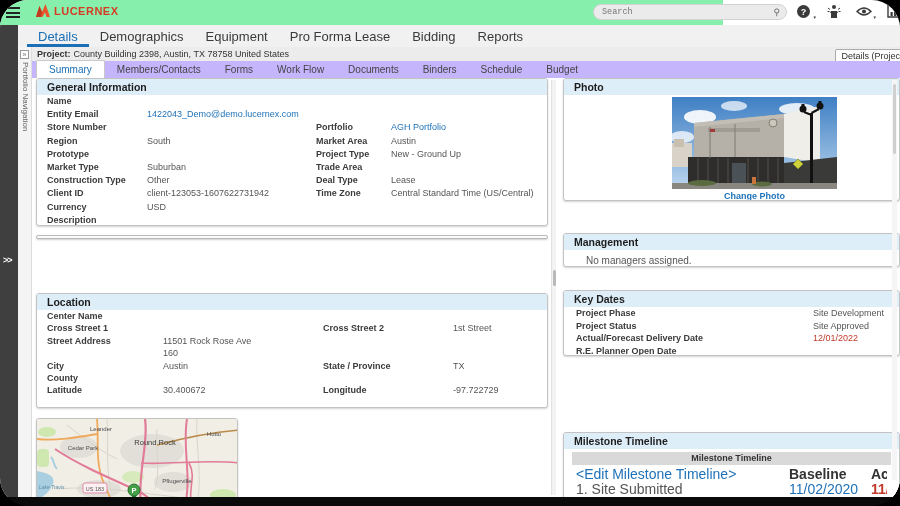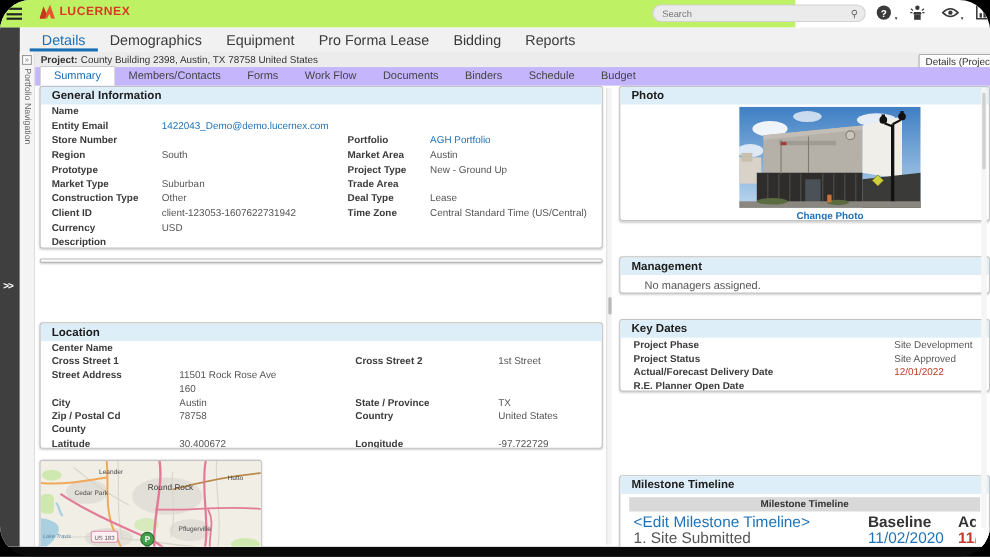--- a/index.html
+++ b/index.html
@@ -1,27 +1,27 @@
 <!DOCTYPE html>
 <html><head>
 <meta charset="utf-8">
 <style>
   html,body{margin:0;padding:0;background:#000;}
   *{box-sizing:border-box;font-family:"Liberation Sans", sans-serif;}
   .frame{position:relative;width:900px;height:506px;background:#0a0a0a;border-radius:28px;overflow:hidden;}
   .app{position:absolute;top:0;left:0;width:900px;height:497px;background:#fff;overflow:hidden;}
 
   
-  .topbar{position:absolute;top:0;left:0;width:723px;height:25px;background:#bef264;display:flex;align-items:center;}
+  .topbar{position:absolute;top:0;left:0;width:723px;height:25px;background:#86efac;display:flex;align-items:center;}
   .hamburger{position:absolute;left:6px;top:7px;width:14px;height:11px;display:flex;flex-direction:column;justify-content:space-between;cursor:pointer;}
   .hamburger span{display:block;height:2px;background:#222;}
   .logo{position:absolute;left:36px;top:4px;display:flex;align-items:center;gap:4px;}
   .logo-text{font-size:11px;font-weight:bold;color:#d63b25;letter-spacing:.5px;}
   .searchpill{position:absolute;left:593px;top:4px;width:194px;height:16px;background:#ebebeb;border:1px solid #d2d2d2;border-radius:9px;display:flex;align-items:center;padding:0 6px;}
-  .searchpill input{flex:1;border:none;background:transparent;outline:none;font-size:8.5px;color:#555;}
+  .searchpill input{flex:1;border:none;background:transparent;outline:none;font-size:8.5px;color:#555;font-family:Liberation Mono, monospace;}
   .searchpill .mag{font-size:9px;color:#666;line-height:1;}
   .topicons{position:absolute;left:795px;top:3px;display:flex;gap:13px;align-items:center;}
   .ticon{position:relative;width:17px;height:17px;display:flex;align-items:center;justify-content:center;cursor:pointer;}
   .caret{position:absolute;right:-4px;bottom:0;font-size:5px;color:#444;}
 
   
   .navbar{position:absolute;top:25px;left:18px;right:0;height:22px;background:#f1f1f1;display:flex;align-items:flex-end;padding-left:9px;}
   .navtab{font-size:13px;color:#3a3a3a;padding:2px 11px 3px 11px;cursor:pointer;white-space:nowrap;}
   .navtab.active{color:#1b6fb5;border-bottom:3px solid #1b6fb5;padding-bottom:0;}
 
@@ -269,26 +269,20 @@
           <span class="lbl"></span>
           <span class="val">160</span>
           <span class="lbl"></span>
           <span class="val"></span>
         </div>
         <div class="frow">
           <span class="lbl">City</span>
           <span class="val">Austin</span>
           <span class="lbl">State / Province</span>
           <span class="val">TX</span>
-        </div>
-        <div class="frow">
-          <span class="lbl">Zip / Postal Cd</span>
-          <span class="val">78758</span>
-          <span class="lbl">Country</span>
-          <span class="val">United States</span>
         </div>
         <div class="frow">
           <span class="lbl">County</span>
           <span class="val"></span>
           <span class="lbl"></span>
           <span class="val"></span>
         </div>
         <div class="frow">
           <span class="lbl">Latitude</span>
           <span class="val">30.400672</span>

